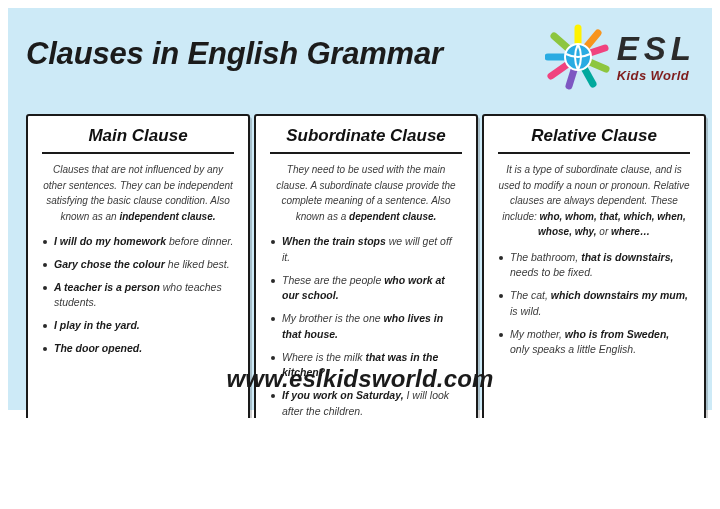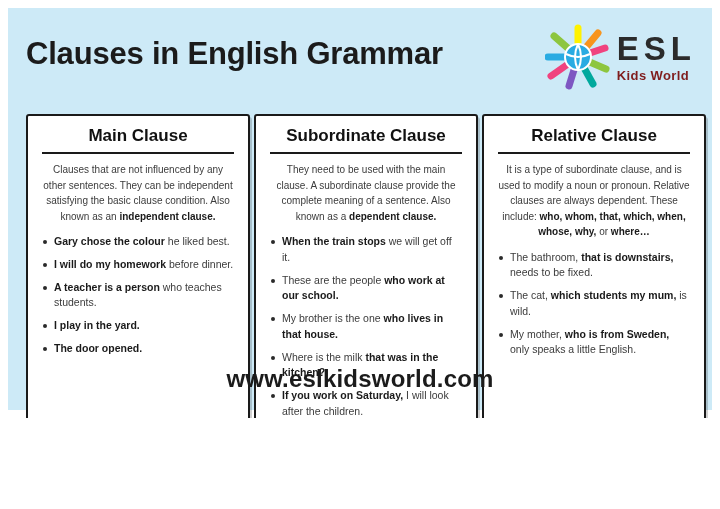--- a/index.html
+++ b/index.html
@@ -6,20 +6,21 @@
   html, body {
     width: 720px; height: 509px;
     font-family: "Liberation Sans", sans-serif;
     background: #ffffff;
   }
   .page {
     position: relative;
     width: 720px; height: 418px;
     background: #cdeaf7;
     overflow: hidden;
+    font-style: italic;
   }
   
   .frame-top, .frame-bottom, .frame-left, .frame-right {
     position: absolute; background: #ffffff;
   }
   .frame-top { left:0; top:0; width:720px; height:8px; }
   .frame-bottom { left:0; bottom:0; width:720px; height:8px; }
   .frame-left { left:0; top:0; width:8px; height:509px; }
   .frame-right { right:0; top:0; width:8px; height:509px; }
 
@@ -166,22 +167,22 @@
         <div class="logo-kids">Kids World</div>
       </div>
     </div>
   </div>
 
   <div class="cards" id="cards-container">
       <div class="card">
         <div class="card-title">Main Clause</div>
         <p class="card-intro"><span>Clauses that are not influenced by any other sentences. They can be independent satisfying the basic clause condition. Also known as an </span><b>independent clause.</b></p>
         <ul class="examples">
+          <li><b>I will do my homework</b><span> before dinner.</span></li>
           <li><b>Gary chose the colour</b><span> he liked best.</span></li>
-          <li><b>I will do my homework</b><span> before dinner.</span></li>
           <li><b>A teacher is a person</b><span> who teaches students.</span></li>
           <li><b>I play in the yard.</b></li>
           <li><b>The door opened.</b></li>
         </ul>
       </div>
       <div class="card">
         <div class="card-title">Subordinate Clause</div>
         <p class="card-intro"><span>They need to be used with the main clause. A subordinate clause provide the complete meaning of a sentence. Also known as a </span><b>dependent clause.</b></p>
         <ul class="examples">
           <li><b>When the train stops</b><span> we will get off it.</span></li>
@@ -189,21 +190,21 @@
           <li><span>My brother is the one </span><b>who lives in that house.</b></li>
           <li><span>Where is the milk </span><b>that was in the kitchen?</b></li>
           <li><b>If you work on Saturday,</b><span> I will look after the children.</span></li>
         </ul>
       </div>
       <div class="card">
         <div class="card-title">Relative Clause</div>
         <p class="card-intro"><span>It is a type of subordinate clause, and is used to modify a noun or pronoun. Relative clauses are always dependent. These include: </span><b>who, whom, that, which, when, whose, why,</b><span> or </span><b>where…</b></p>
         <ul class="examples">
           <li><span>The bathroom, </span><b>that is downstairs,</b><span> needs to be fixed.</span></li>
-          <li><span>The cat, </span><b>which students my mum,</b><span> is wild.</span></li>
+          <li><span>The cat, </span><b>which downstairs my mum,</b><span> is wild.</span></li>
           <li><span>My mother, </span><b>who is from Sweden,</b><span> only speaks a little English.</span></li>
         </ul>
       </div>
     </div>
 
   <div class="footer">
     <div class="footer-text">www.eslkidsworld.com</div>
   </div>
 
 </div>

